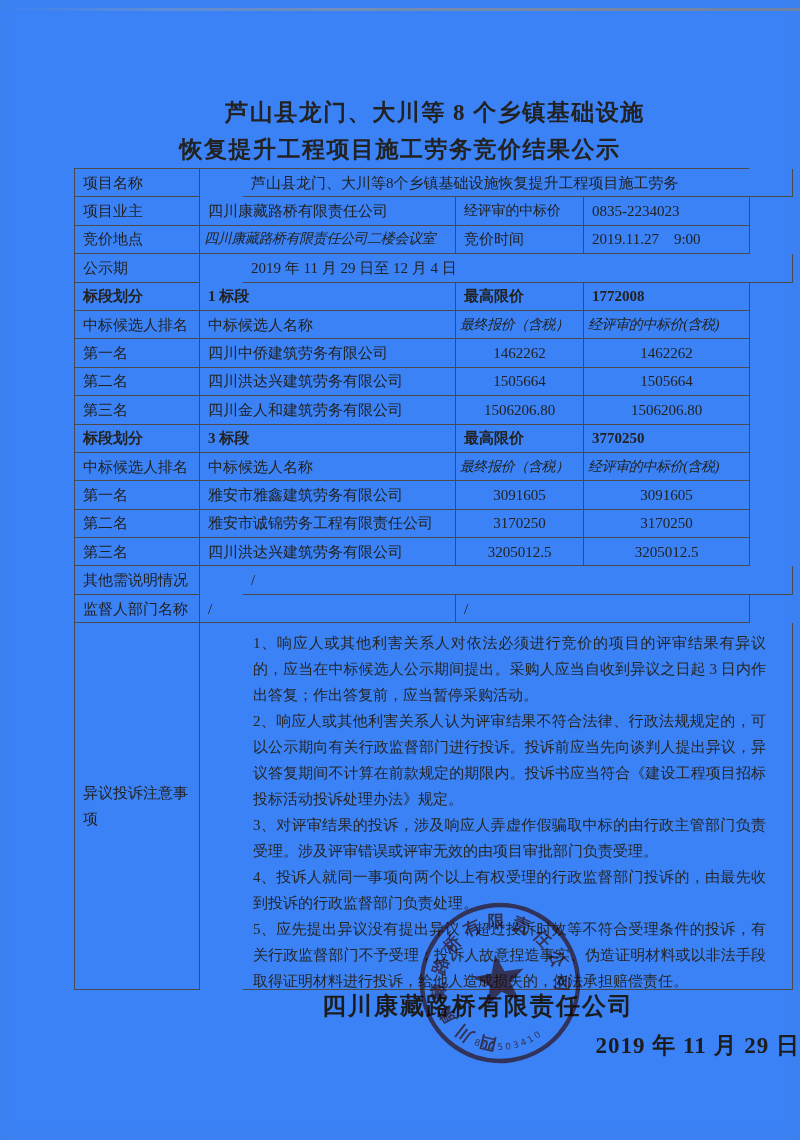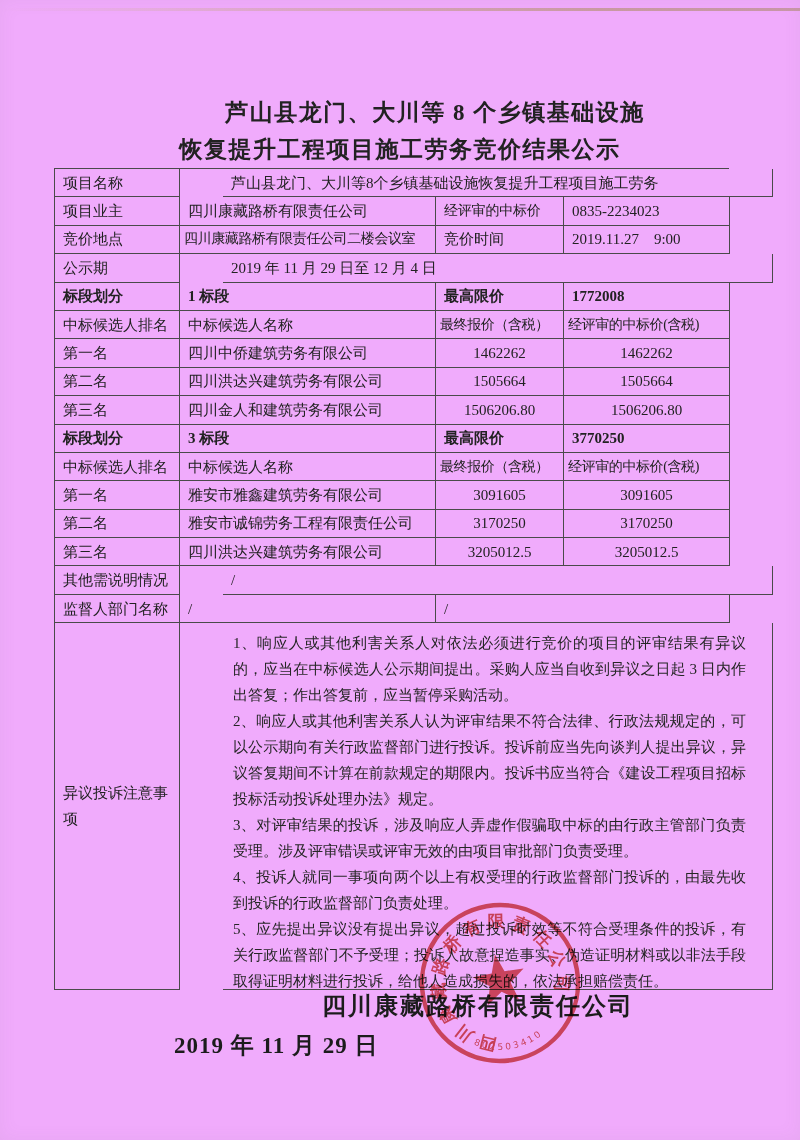--- a/index.html
+++ b/index.html
@@ -2,56 +2,56 @@
 <html><head>
 <meta charset="utf-8">
 <style>
   html,body{margin:0;padding:0;}
   body{
     width:800px;height:1140px;position:relative;overflow:hidden;
     background:#fdfdfc;
     font-family:"Liberation Serif","DejaVu Serif",serif;
     color:#1e1e1e;
   }
-  .paper{position:absolute;inset:0;background:#f0abfc;
+  .paper{position:absolute;inset:0;background:#3b82f6;
     box-shadow:inset 0 0 18px rgba(120,110,95,.07);}
   .scan-line{position:absolute;top:8px;left:0;width:100%;height:3px;
     background:linear-gradient(to right,rgba(205,185,150,0) 0%,rgba(200,175,130,.25) 20%,
       rgba(185,155,105,.45) 45%,rgba(170,140,90,.55) 75%,rgba(160,130,85,.5) 100%);}
   .title{position:absolute;top:94px;left:0;width:100%;text-align:center;
     font-weight:bold;font-size:23px;line-height:37px;letter-spacing:1.5px;color:#222;}
   .title .l1{padding-left:70px;}
   
-  .tbl{position:absolute;left:54px;top:168px;width:675px;
+  .tbl{position:absolute;left:74px;top:168px;width:675px;
     border-top:1px solid #4a4a4a;border-left:1px solid #4a4a4a;box-sizing:border-box;}
   .tr{display:flex;height:28.4px;box-sizing:border-box;}
   .tr.big{height:367px;}
   .td{border-right:1px solid #4a4a4a;border-bottom:1px solid #4a4a4a;
     box-sizing:border-box;display:flex;align-items:center;
     padding:0 8px;font-size:15px;line-height:18px;white-space:pre;overflow:hidden;color:#222;}
   .c1{width:125px;flex:0 0 125px;}
   .c2{width:256px;flex:0 0 256px;}
   .c3{width:128px;flex:0 0 128px;}
   .c4{width:166px;flex:0 0 166px;}
   .cm{width:550px;flex:0 0 550px;margin-left:43px;}   
   .cm34{width:294px;flex:0 0 294px;} 
   .ctr{justify-content:center;padding:0 2px;}
-  .tight{font-size:14px;letter-spacing:-.4px;padding:0 4px;}
+  .tight{font-size:14px;letter-spacing:-.4px;padding:0 4px;font-style:italic;}
   .tight2{font-size:14px;letter-spacing:-.2px;}
   .b{font-weight:bold;}
   .notes-label{justify-content:flex-start;align-items:center;white-space:normal;
     line-height:26px;}
   .notes-cell{display:block;padding:7px 26px 0 10px;white-space:normal;
     font-size:15px;line-height:26px;text-align:justify;color:#262626;}
   .notes-cell p{margin:0;text-justify:inter-ideograph;}
   
   .footer-company{position:absolute;top:990px;left:0;width:100%;text-align:center;
     padding-left:156px;box-sizing:border-box;font-size:24px;font-weight:bold;
     letter-spacing:2px;color:#1c1c1c;}
-  .footer-date{position:absolute;top:1030px;left:0;width:100%;text-align:left;
+  .footer-date{position:absolute;top:1030px;left:0;width:100%;text-align:right;
     padding-left:174px;box-sizing:border-box;font-size:23px;font-weight:bold;
     letter-spacing:1px;color:#1c1c1c;}
   
   .seal{position:absolute;left:405px;top:888px;width:190px;height:190px;
     transform:rotate(-10deg);opacity:.85;mix-blend-mode:multiply;pointer-events:none;}
 </style>
 </head>
 <body>
 
 <div class="paper">

